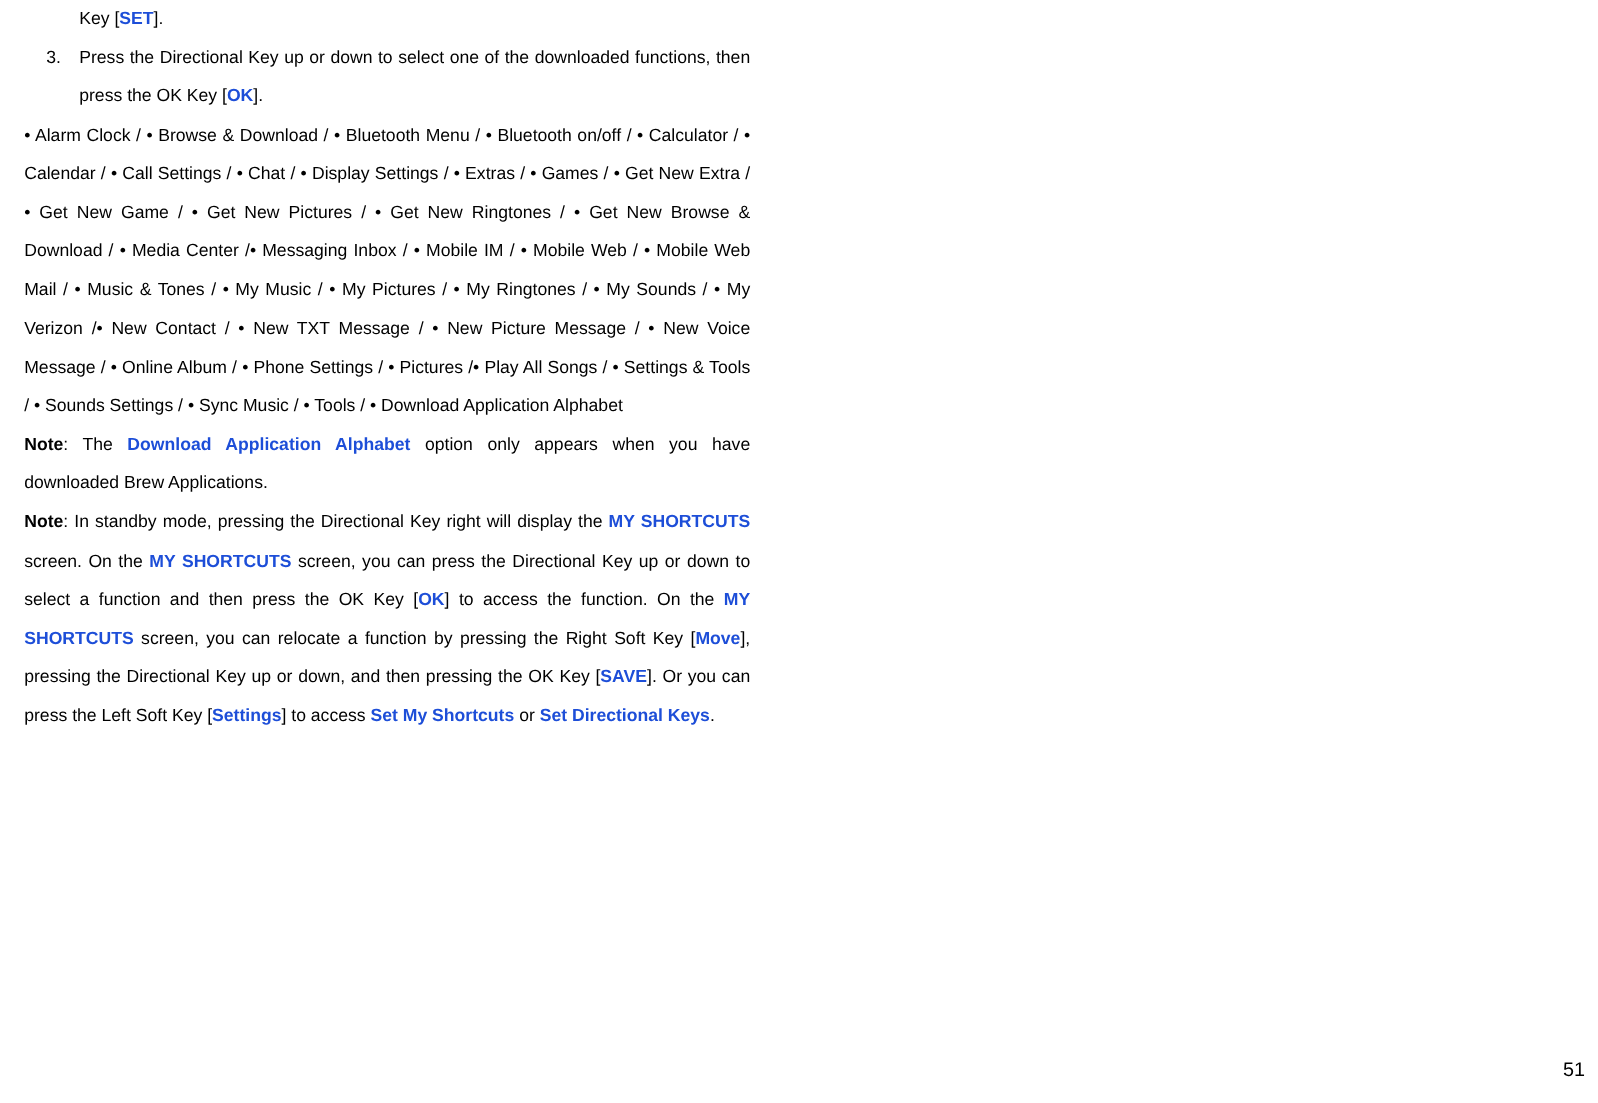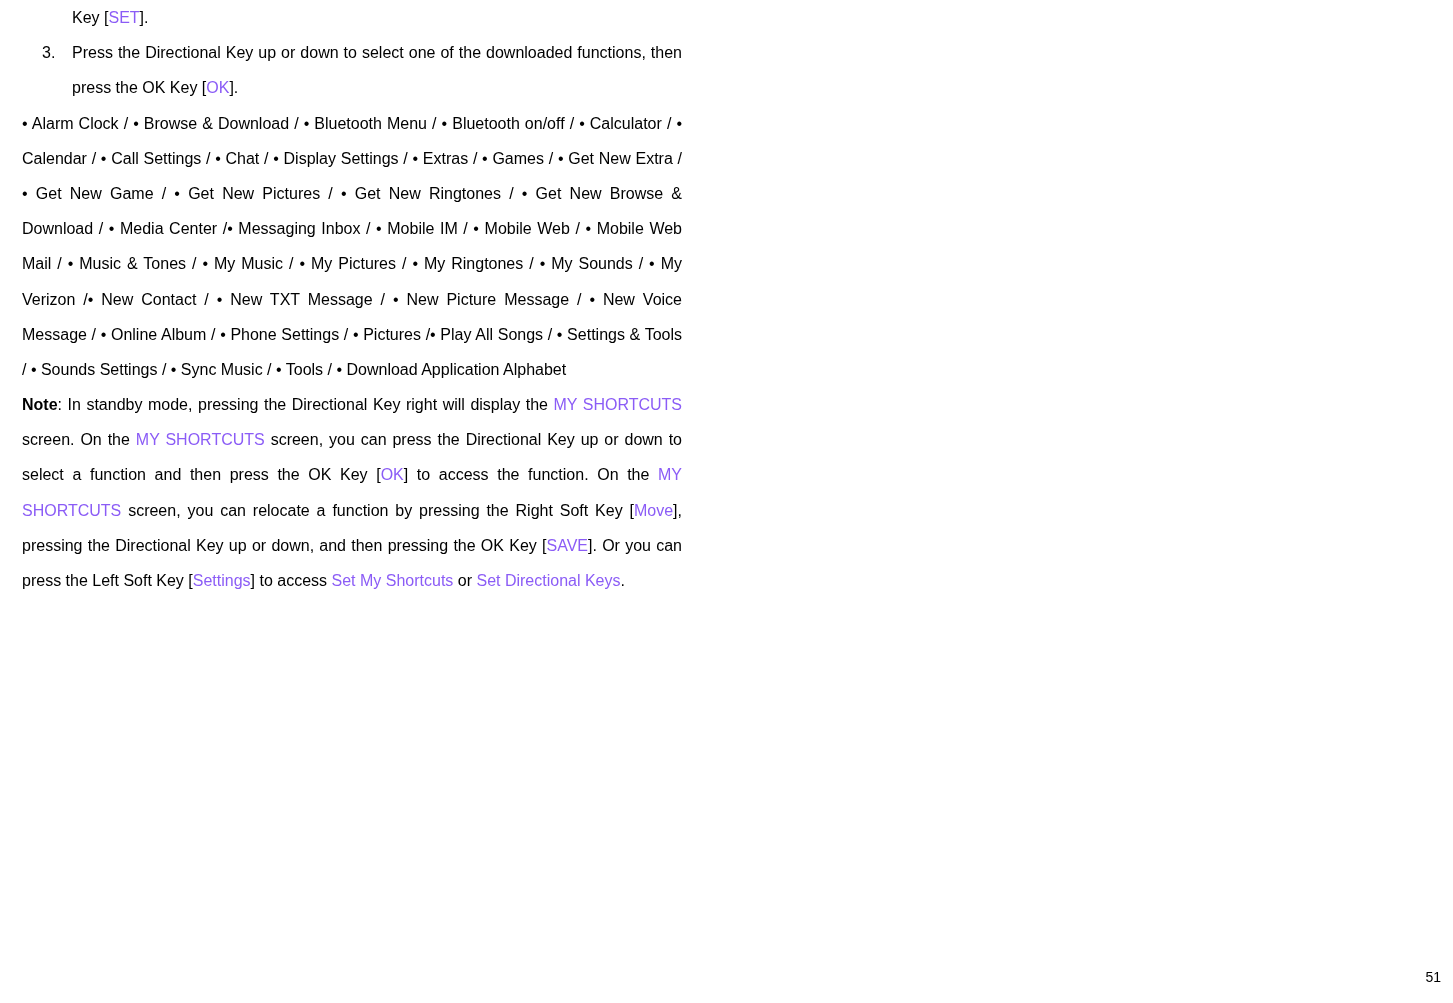--- a/index.html
+++ b/index.html
@@ -31,49 +31,52 @@
     .ol-num {
       width: 30px;
       flex-shrink: 0;
       margin-left: 20px;
     }
     .ol-text {
       flex: 1;
       text-align: justify;
     }
     .teal {
-      color: #8b5cf6;
-      font-weight: normal;
+      color: #1d4ed8;
+      font-weight: bold;
     }
     .bold {
       font-weight: bold;
     }
     .page-num {
       position: absolute;
       bottom: 10px;
       right: 12px;
-      font-size: 14px;
+      font-size: 18px;
     }
   </style>
 </head>
 <body>
 
 <div class="content">
   <div class="indent-1">
     <span>Key [</span><span class="teal">SET</span><span>].</span>
   </div>
 
   <div class="ol-item">
     <div class="ol-num">3.</div>
     <div class="ol-text">
       <span>Press the Directional Key up or down to select one of the downloaded functions, then press the OK Key [</span><span class="teal">OK</span><span>].</span>
     </div>
   </div>
 
   <div>• Alarm Clock / • Browse &amp; Download / • Bluetooth Menu / • Bluetooth on/off / •  Calculator / • Calendar / • Call Settings / • Chat / • Display Settings / • Extras / • Games / • Get New Extra / • Get New Game / • Get New Pictures / • Get New Ringtones / • Get New Browse &amp; Download / • Media Center /• Messaging Inbox / • Mobile IM / • Mobile Web / • Mobile Web Mail / • Music &amp; Tones / • My Music / • My Pictures / • My Ringtones / • My Sounds / • My Verizon /• New Contact / • New TXT Message / • New Picture Message / • New Voice Message / • Online Album / • Phone Settings / • Pictures /• Play All Songs / • Settings &amp; Tools / • Sounds Settings / • Sync Music / • Tools / • Download Application Alphabet</div>
 
+  <div>
+    <span class="bold">Note</span><span>: The </span><span class="teal">Download Application Alphabet</span><span> option only appears when you have downloaded Brew Applications.</span>
+  </div>
 
   <div>
     <span class="bold">Note</span><span>: In standby mode, pressing the Directional Key right will display the </span><span class="teal">MY SHORTCUTS</span><span> screen. On the </span><span class="teal">MY SHORTCUTS</span><span> screen, you can press the Directional Key up or down to select a function and then press the OK Key [</span><span class="teal">OK</span><span>] to access the function. On the </span><span class="teal">MY SHORTCUTS</span><span> screen, you can relocate a function by pressing the Right Soft Key [</span><span class="teal">Move</span><span>], pressing the Directional Key up or down, and then pressing the OK Key [</span><span class="teal">SAVE</span><span>]. Or you can press the Left Soft Key [</span><span class="teal">Settings</span><span>] to access </span><span class="teal">Set My Shortcuts</span><span> or </span><span class="teal">Set Directional Keys</span><span>.</span>
   </div>
 </div>
 
 <div class="page-num">51</div>
 
 </body></html>

